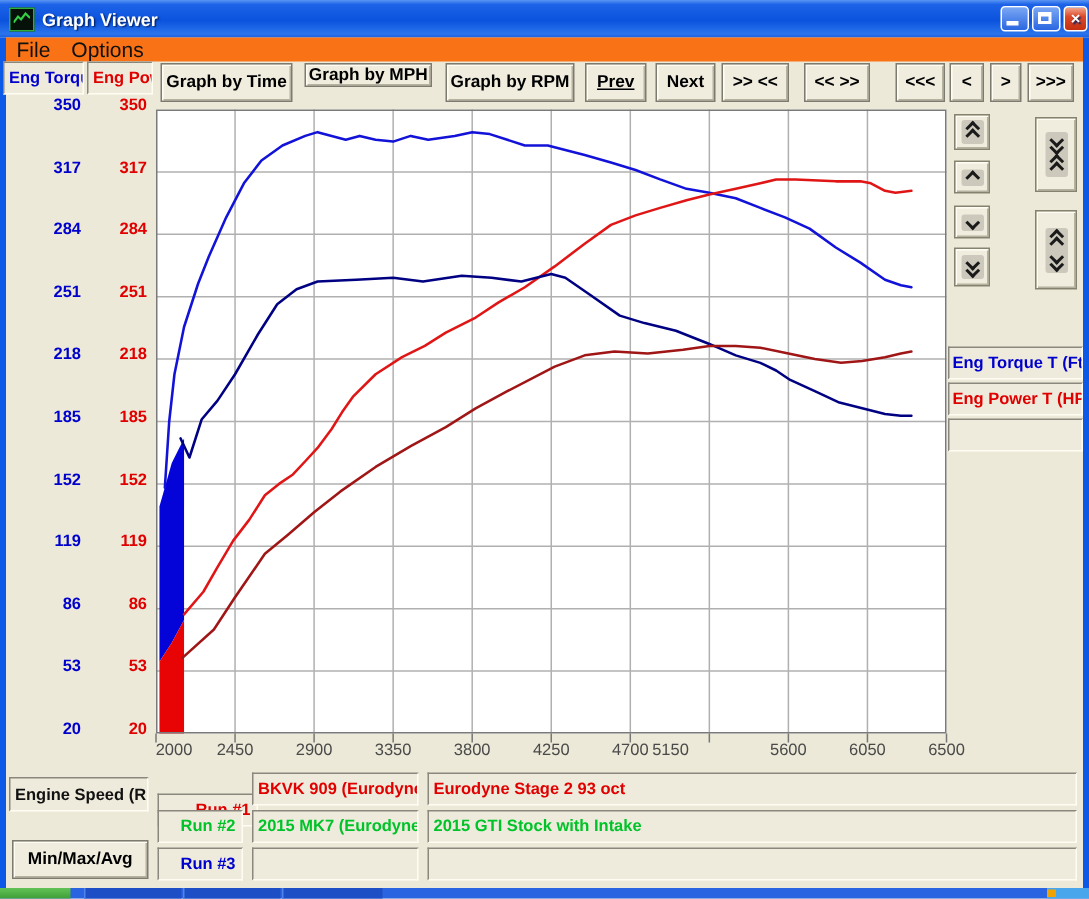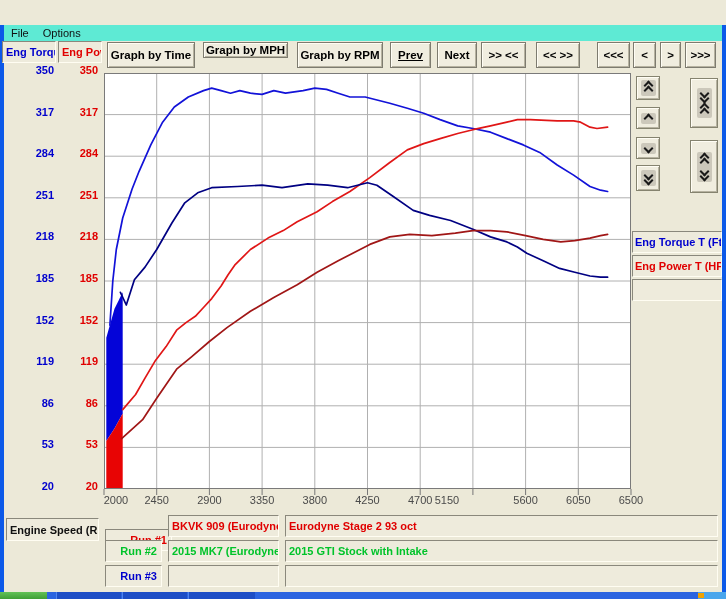--- a/index.html
+++ b/index.html
@@ -18,22 +18,22 @@
     box-sizing:border-box}
   .ctl-min{left:667px;background:linear-gradient(180deg,#7aa7f4,#2a66e0)}
   .ctl-max{left:688px;background:linear-gradient(180deg,#7aa7f4,#2a66e0)}
   .ctl-close{left:709px;width:16px;background:linear-gradient(180deg,#f2a88e,#dd4a2a 40%,#c43010)}
   .glyph-min{position:absolute;left:3px;bottom:3px;width:8px;height:3px;background:#fff}
   .glyph-max{position:absolute;left:3px;top:3px;width:9px;height:8px;border:2px solid #fff;border-top-width:3px;box-sizing:border-box}
   .glyph-x{position:absolute;left:0;top:0;right:0;bottom:0;color:#fff;font-size:11px;font-weight:bold;
     display:flex;align-items:center;justify-content:center}
   .border-l,.border-r{position:absolute;top:25px;width:4px;height:567px;background:#0c59e8}
   .border-l{left:0}.border-r{left:722px}
-  .menubar{position:absolute;left:4px;top:25px;width:718px;height:16px;background:#5eead4;
-    font-size:11px;color:#111;display:flex;align-items:center}
+  .menubar{position:absolute;left:4px;top:25px;width:718px;height:16px;background:#f97316;
+    font-size:14px;color:#111;display:flex;align-items:center}
   .menu-item{padding:0 7px;cursor:pointer}
 
   
   .btn{position:absolute;background:#f0eddf;border:1px solid #7d7b6f;
     box-shadow:inset 1px 1px 0 #fffdf4,inset -1px -1px 0 #b6b2a0;
     display:flex;align-items:center;justify-content:center;
     font-size:11.5px;font-weight:bold;color:#000;cursor:pointer;box-sizing:border-box;white-space:nowrap}
   .sunk{position:absolute;background:#eeebdc;border:1px solid;
     border-color:#8a887c #fffdf2 #fffdf2 #8a887c;box-sizing:border-box;
     overflow:hidden;white-space:nowrap;display:flex;align-items:center;
@@ -73,20 +73,37 @@
     background:linear-gradient(180deg,#63c257,#3f9e36)}
   .taskbtn{position:absolute;top:0;height:7px;background:#1d4ec6;border-left:1px solid #4f84ee;box-sizing:border-box}
   .tray{position:absolute;top:0;right:0;width:28px;height:7px;background:#4aa6ec}
   .trayicon{position:absolute;top:1px;right:22px;width:6px;height:5px;background:#f0a200}
 </style>
 </head>
 <body>
 
 <div id="app">
 
+  <div class="titlebar">
+    <div class="app-icon">
+      <svg width="11" height="9" viewBox="0 0 11 9">
+          <polyline points="0,7 3,3 5,5 8,1 11,4" fill="none" stroke="#35d045" stroke-width="1.4"></polyline>
+        </svg>
+    </div>
+    <span>Graph Viewer</span>
+    <div class="winctl ctl-min">
+        <div class="glyph-min"></div>
+      </div>
+    <div class="winctl ctl-max">
+        <div class="glyph-max"></div>
+      </div>
+    <div class="winctl ctl-close">
+        <div class="glyph-x">×</div>
+      </div>
+  </div>
   <div class="border-l"></div>
   <div class="border-r"></div>
 
   <div class="menubar">
     <span class="menu-item">File</span>
     <span class="menu-item">Options</span>
   </div>
 
   <div class="sunk hdr-blue" style="left:2px;top:41px;width:54px;height:22px">Eng Torqu</div>
   <div class="sunk hdr-red" style="left:58px;top:41px;width:44px;height:22px">Eng Powe</div>
@@ -221,20 +238,21 @@
     </div>
   </div>
 
   <div id="legend">
       <div class="legend-box" style="top: 231px; color: rgb(0, 0, 205);">Eng Torque T (Ft-Lb</div>
       <div class="legend-box" style="top: 255px; color: rgb(224, 0, 0);">Eng Power T (HP)</div>
     </div>
   <div class="legend-box" style="top:279px"></div>
 
   <div class="sunk" style="left:6px;top:518px;width:93px;height:23px;color:#111">Engine Speed (RPM</div>
+  <div class="btn" style="left:8px;top:560px;width:91px;height:26px">Min/Max/Avg</div>
 
   <div id="runs">
       <div class="sunk runlab" style="left: 105px; top: 529px; width: 67px; height: 22px; color: rgb(224, 0, 0);">Run #1</div>
       <div class="sunk runfield" style="left: 168px; top: 515px; width: 111px; height: 22px; color: rgb(224, 0, 0);">BKVK 909 (Eurodyne, I</div>
       <div class="sunk runfield" style="left: 285px; top: 515px; width: 433px; height: 22px; color: rgb(224, 0, 0);">Eurodyne Stage 2 93 oct</div>
       <div class="sunk runlab" style="left: 105px; top: 540px; width: 57px; height: 22px; color: rgb(0, 195, 42);">Run #2</div>
       <div class="sunk runfield" style="left: 168px; top: 540px; width: 111px; height: 22px; color: rgb(0, 195, 42);">2015 MK7 (Eurodyne, E</div>
       <div class="sunk runfield" style="left: 285px; top: 540px; width: 433px; height: 22px; color: rgb(0, 195, 42);">2015 GTI Stock with Intake</div>
       <div class="sunk runlab" style="left: 105px; top: 565px; width: 57px; height: 22px; color: rgb(0, 0, 205); padding-left: 11px;">Run #3</div>
       <div class="sunk runfield" style="left: 168px; top: 565px; width: 111px; height: 22px; color: rgb(0, 0, 205);"></div>

